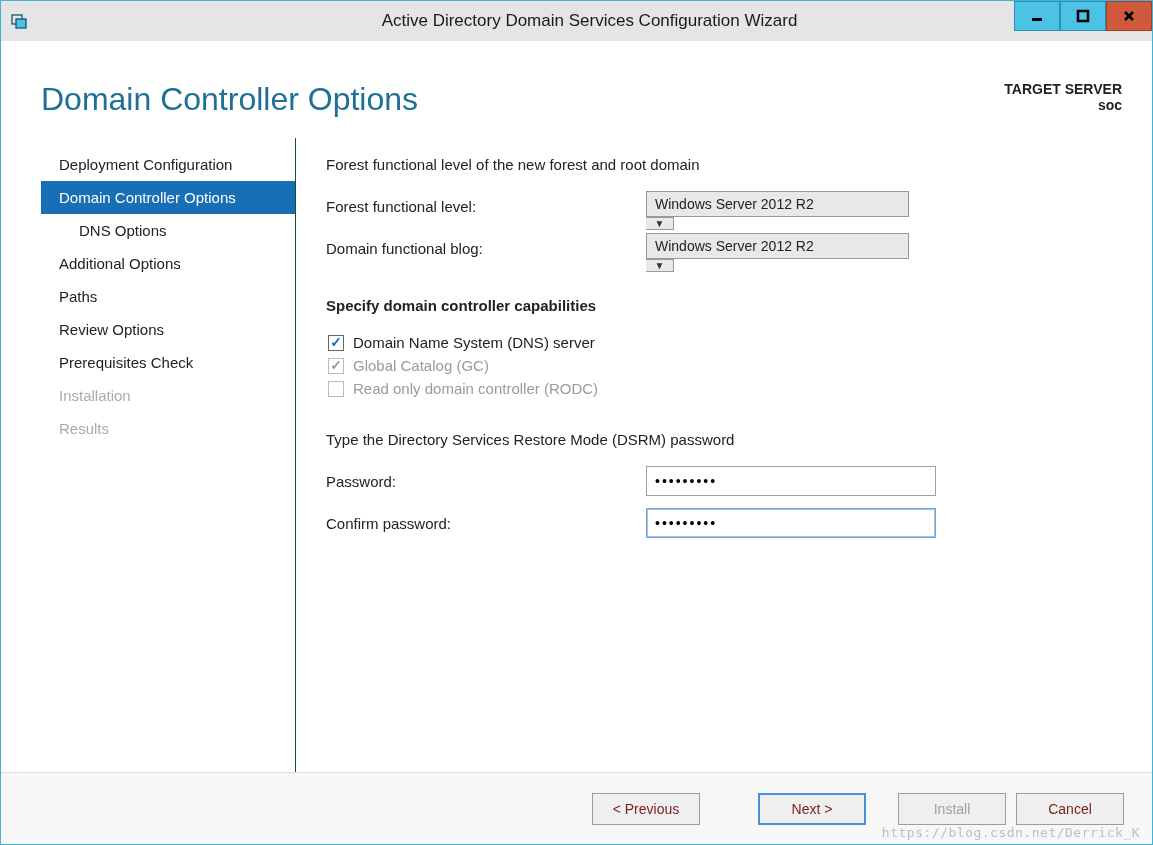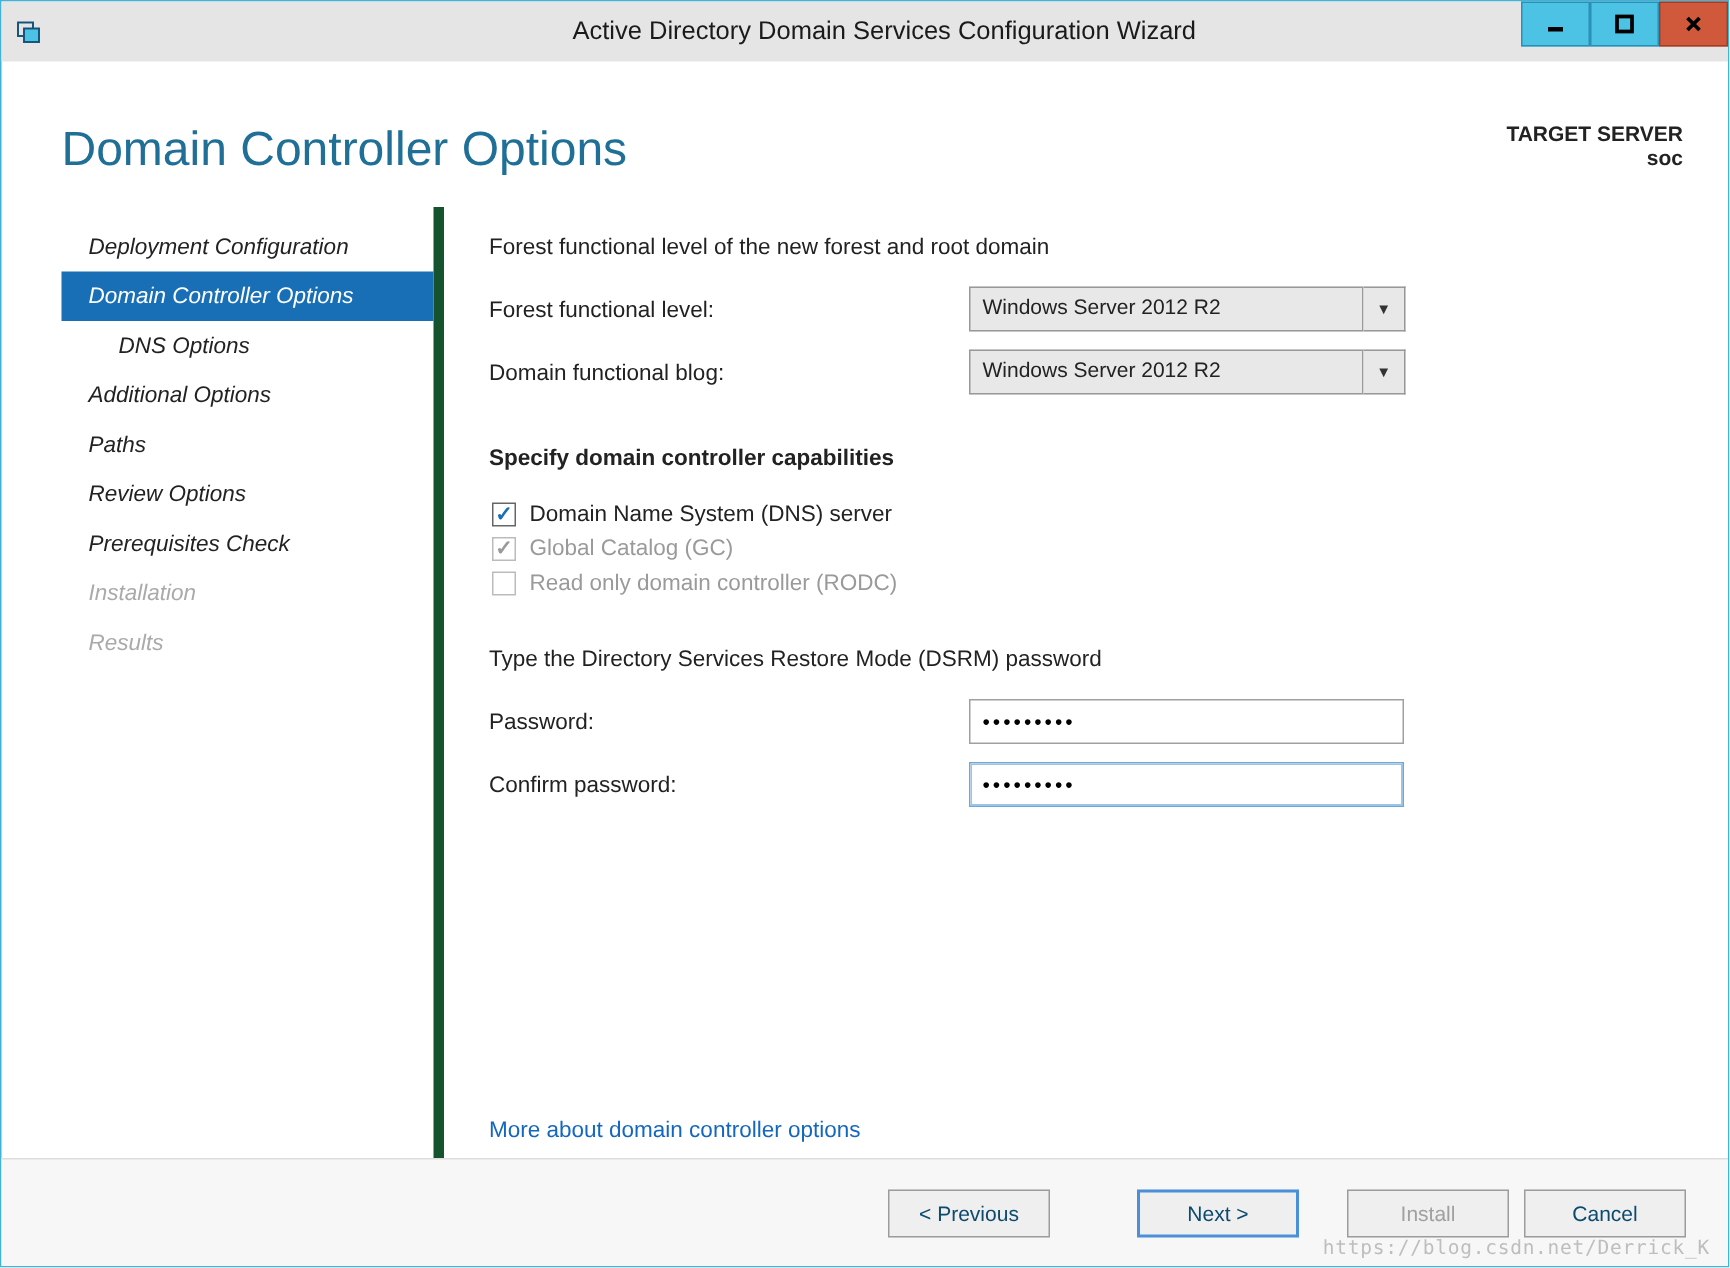--- a/index.html
+++ b/index.html
@@ -14,48 +14,48 @@
   .win-btn.close { background: #d0583b; border-color: #a03e26; }
   
   .header { display: flex; justify-content: space-between; align-items: flex-start; padding: 40px 30px 10px 40px; }
   .page-title { font-size: 32px; font-weight: 300; color: #1f6f97; }
   .target { text-align: right; font-size: 14px; color: #222; }
   .target-label { font-weight: 600; }
   .target-value { font-weight: 600; }
   
   .body { flex: 1; display: flex; padding: 10px 30px 0 40px; }
   
-  .sidebar { width: 255px; border-right: 7px solid #14532d; padding-top: 10px; font-style: italic; }
+  .sidebar { width: 255px; border-right: 1px solid #14532d; padding-top: 10px; }
   .nav-item { font-size: 15px; color: #222; padding: 8px 12px 8px 18px; cursor: default; }
   .nav-item.indent { padding-left: 38px; }
   .nav-item.selected { background: #196fb6; color: #fff; }
   .nav-item.disabled { color: #aaa; }
   
   .content { flex: 1; padding: 18px 10px 10px 30px; font-size: 15px; color: #222; display: flex; flex-direction: column; }
   .section-heading { margin-bottom: 18px; }
   .form-row { display: flex; align-items: center; margin-bottom: 12px; }
   .form-label { width: 320px; }
-  .combo { display: flex; height: 30px; }
+  .combo { display: flex; height: 30px; flex-direction: column; }
   .combo-text { width: 263px; border: 1px solid #999; background: #e8e8e8; padding: 4px 8px; font-size: 14px; }
   .combo-btn { width: 28px; border: 1px solid #999; border-left: none; background: #e8e8e8; display: flex; align-items: center; justify-content: center; }
   .combo-arrow { font-size: 10px; color: #333; }
   .section-heading.caps { margin-top: 22px; margin-bottom: 20px; font-weight: bold; }
   .check-row { display: flex; align-items: center; margin-bottom: 6px; padding-left: 2px; }
   .checkbox { width: 16px; height: 16px; border: 1px solid #666; margin-right: 9px; display: inline-flex; align-items: center; justify-content: center; font-size: 14px; line-height: 1; background: #fff; }
   .checkbox.checked::after { content: "✓"; color: #196fb6; font-weight: bold; margin-top:-2px; }
   .check-row.disabled { color: #9a9a9a; }
   .check-row.disabled .checkbox { border-color: #bbb; }
   .check-row.disabled .checkbox.checked::after { color: #9a9a9a; }
   .section-heading.dsrm { margin-top: 28px; margin-bottom: 18px; }
   .pwd-input { width: 290px; height: 30px; border: 1px solid #a0a0a0; padding: 4px 8px; font-size: 14px; letter-spacing: 2px; font-family: Arial; color:#000; }
   .pwd-input.focused { border-color: #6fa7d6; outline: none; box-shadow: 0 0 0 1px #9bc4e6 inset; }
   .more-link { color: #1467c0; font-size: 15px; margin-top: auto; padding-top: 20px; padding-bottom: 0px; cursor: pointer; }
   
   .footer { height: 72px; border-top: 1px solid #ddd; background: #f7f7f7; display: flex; align-items: center; justify-content: flex-end; padding: 0 28px; gap: 10px; }
-  .wiz-btn { min-width: 108px; height: 32px; border: 1px solid #9c9c9c; background: #efefef; font-size: 14px; color: #0c4a6e; cursor: pointer; padding: 0 12px; }
+  .wiz-btn { min-width: 108px; height: 32px; border: 1px solid #9c9c9c; background: #efefef; font-size: 14px; color: #7f1d1d; cursor: pointer; padding: 0 12px; }
   .wiz-btn.primary { border: 2px solid #4a90d9; margin-left: 48px; }
   .wiz-btn.disabled { color: #a0a0a0; }
   .gap-big { margin-left: 22px; }
   .watermark { position: absolute; right: 12px; bottom: 4px; font-size: 13px; color: rgba(120,120,120,0.45); font-family: Consolas, monospace; letter-spacing: 0.5px; pointer-events: none; }
 </style>
 </head>
 <body>
 
 <div class="window">
 
@@ -148,21 +148,20 @@
 
       <div class="form-row">
         <div class="form-label">Password:</div>
         <input class="pwd-input" type="text" readonly="" value="•••••••••" style="">
       </div>
       <div class="form-row">
         <div class="form-label">Confirm password:</div>
         <input class="pwd-input focused" type="text" readonly="" value="•••••••••" style="">
       </div>
 
-      <div class="more-link">More about domain controller options</div>
     </div>
   </div>
 
   <div class="footer" style="position:relative;">
     <button class="wiz-btn">&lt; Previous</button>
     <button class="wiz-btn primary">Next &gt;</button>
     <button class="wiz-btn disabled gap-big">Install</button>
     <button class="wiz-btn">Cancel</button>
     <div class="watermark">https://blog.csdn.net/Derrick_K</div>
   </div>

